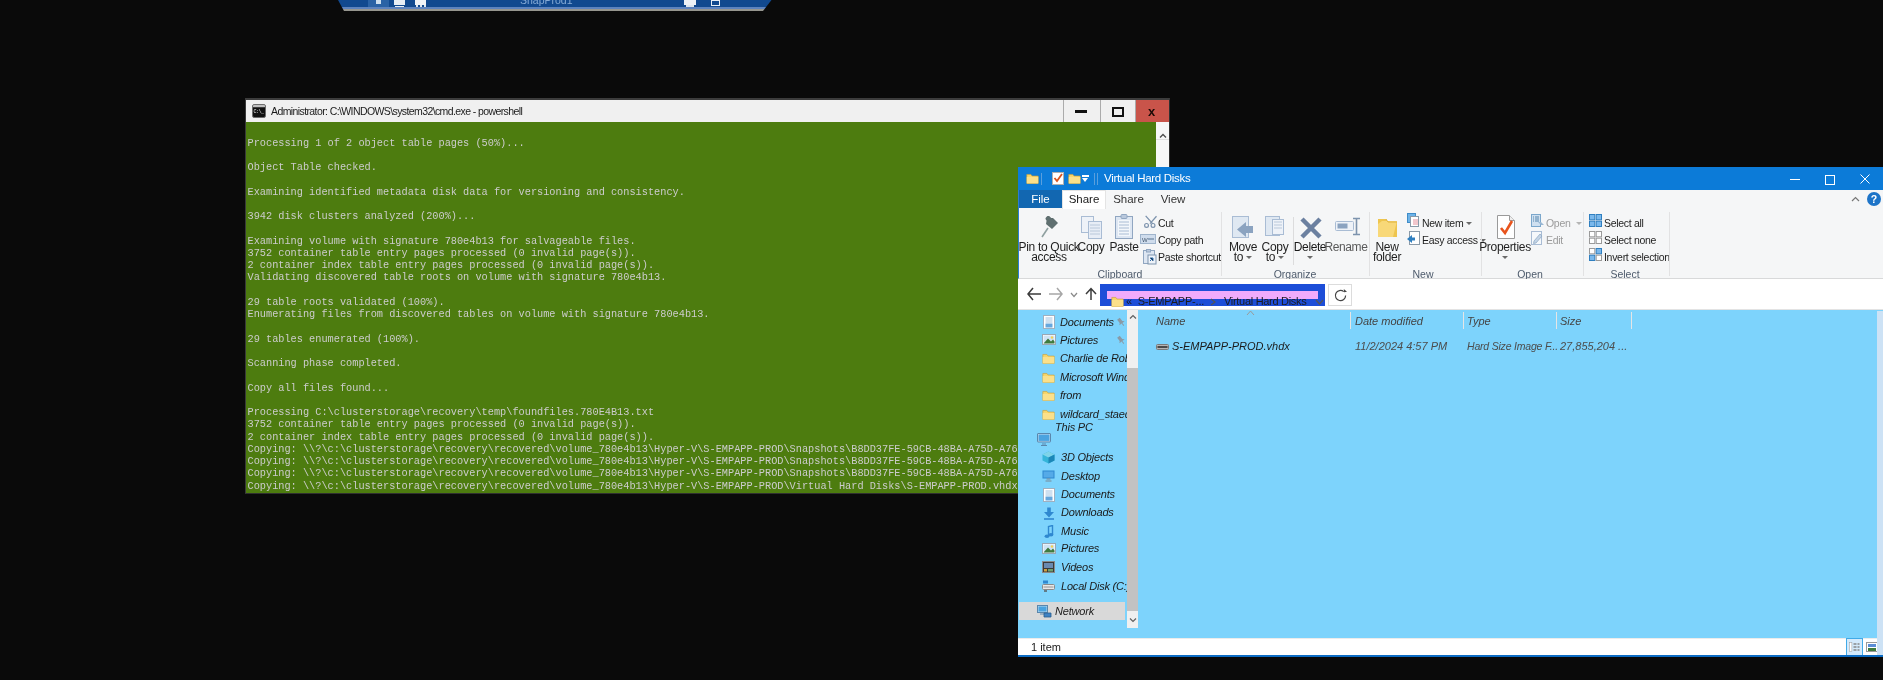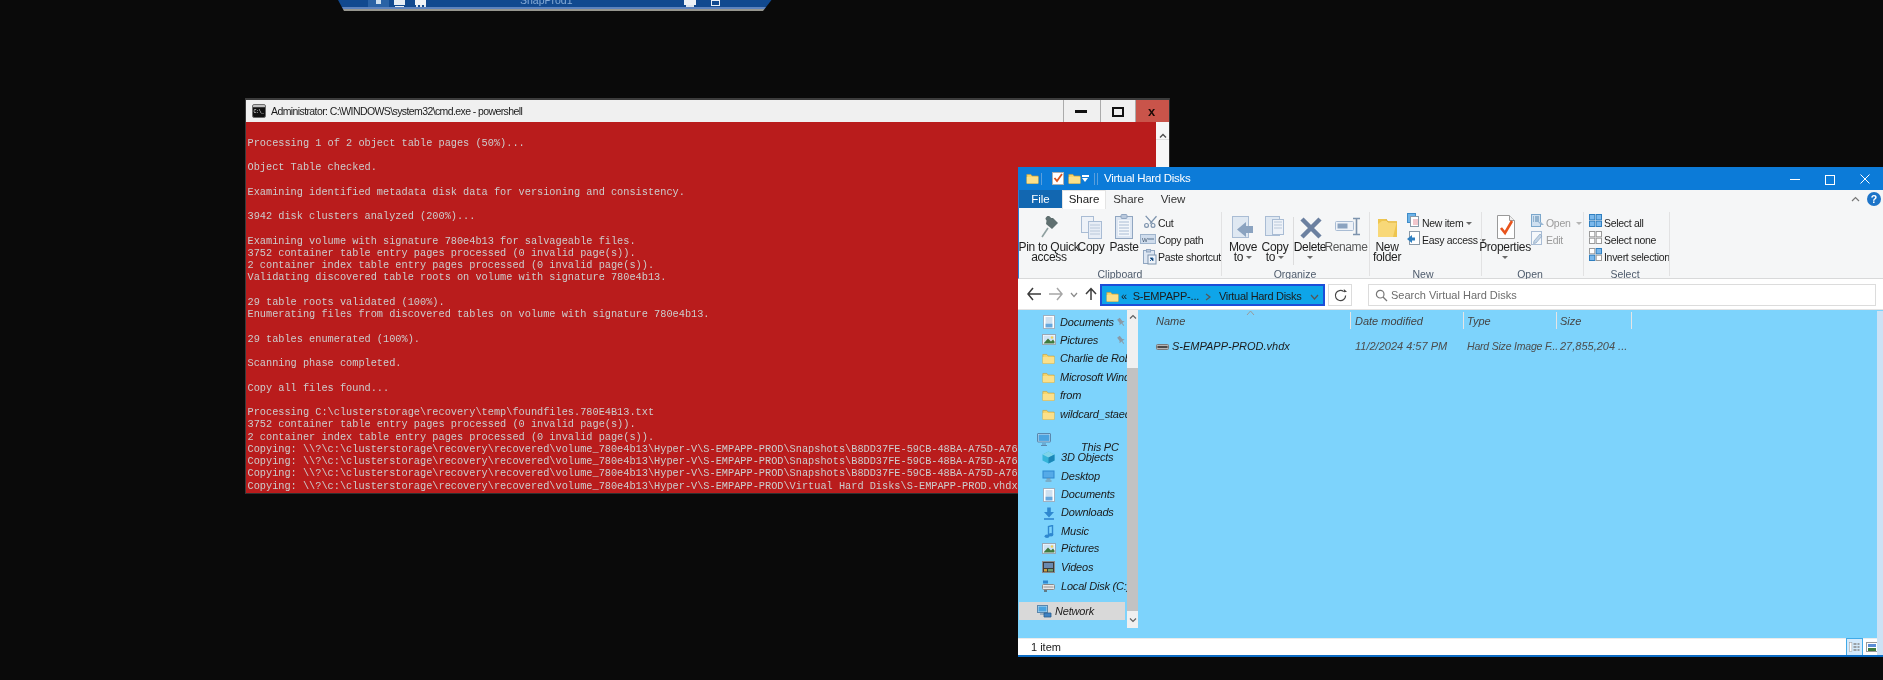--- a/index.html
+++ b/index.html
@@ -3,21 +3,21 @@
 <meta charset="utf-8">
 <style>
   html,body{margin:0;padding:0;}
   body{width:1883px;height:680px;background:#0a0a0a;overflow:hidden;position:relative;
        font-family:"Liberation Sans",sans-serif;}
   .abs{position:absolute;}
   
   #strip{position:absolute;left:338px;top:0;width:434px;height:11px;
          clip-path:polygon(0 0,433.5px 0,425px 11px,6px 11px);z-index:5;}
   
-  #con{position:absolute;left:245px;top:98px;width:925px;height:396px;background:#b91c1c;
+  #con{position:absolute;left:245px;top:98px;width:925px;height:396px;background:#4d7c0f;
        border-top:2px solid #3c3c3c;border-left:1px solid #3a3a3a;border-right:1px solid #303030;border-bottom:1px solid #303030;box-sizing:border-box;overflow:hidden;z-index:10;}
   #conTitle{position:absolute;left:0;top:0;width:100%;height:22px;background:#f0f0f0;
        font-size:10.5px;letter-spacing:-0.6px;color:#1b1b1b;}
   #conText{position:absolute;left:1.5px;top:36.5px;margin:0;font-family:"Liberation Mono",monospace;
        font-size:10.28px;line-height:12.25px;color:#cccccc;white-space:pre;z-index:11;}
   #conSB{position:absolute;left:910px;top:22px;width:13px;height:372px;background:#f7f7f7;z-index:12;}
   .cbtn{position:absolute;top:0;width:36px;height:22px;}
   
   #exp{position:absolute;left:1018px;top:167px;width:866px;height:490px;background:#fff;z-index:20;
        font-size:11.5px;color:#1b1b1b;}
@@ -292,46 +292,39 @@
       </svg>
     <svg class="abs" style="left:30px;top:8px" width="16" height="14" viewBox="0 0 16 14">
         <path d="M9 1 L14 7 L9 13 M14 7 H1" stroke="#a6a6a6" stroke-width="1.5" fill="none"></path>
       </svg>
     <svg class="abs" style="left:52px;top:13px" width="8" height="6" viewBox="0 0 8 6">
         <path d="M1 1 L4 4.5 L7 1" stroke="#8a8a8a" stroke-width="1.2" fill="none"></path>
       </svg>
     <svg class="abs" style="left:66px;top:8px" width="14" height="14" viewBox="0 0 14 14">
         <path d="M7 13 V2 M2 7 L7 1.5 L12 7" stroke="#3b3b3b" stroke-width="1.5" fill="none"></path>
       </svg>
-    <div class="abs" style="left:82px;top:5px;width:225px;height:22px;background:#0ea5e9;border:2px solid #1d4ed8;box-sizing:border-box;padding-left:26px;">
+    <div class="abs" style="left:82px;top:5px;width:225px;height:22px;background:#f0abfc;border:7px solid #1d4ed8;box-sizing:border-box;padding-left:26px;">
       <svg class="abs" style="left:4px;top:4px" width="13" height="13" viewBox="0 0 16 14">
         <path d="M1 2 h5 l1.5 2 H15 v9 H1 z" fill="#f7d467" stroke="#caa23c" stroke-width="0.8"></path>
         <path d="M1 5 h14 v8 H1 z" fill="#fbe08a"></path>
       </svg>
       <div class="abs" style="left:19px;top:4px;font-size:11px;letter-spacing:-0.2px;color:#1b1b1b;">«&nbsp; S-EMPAPP-...</div>
       <svg class="abs" style="left:103px;top:7px" width="6" height="8" viewBox="0 0 6 8">
           <path d="M1 1 L5 4 L1 7" stroke="#555" stroke-width="1.2" fill="none"></path>
         </svg>
       <div class="abs" style="left:117px;top:4px;font-size:11px;letter-spacing:-0.3px;color:#1b1b1b;">Virtual Hard Disks</div>
       <svg class="abs" style="left:208px;top:8px" width="9" height="7" viewBox="0 0 9 7">
           <path d="M1 1 L4.5 5 L8 1" stroke="#555" stroke-width="1.2" fill="none"></path>
         </svg>
     </div>
     <div class="abs" style="left:310px;top:5px;width:24px;height:22px;background:#fff;border:1px solid #dcdcdc;box-sizing:border-box;">
       <svg class="abs" style="left:5px;top:4px" width="13" height="13" viewBox="0 0 14 14">
         <path d="M12.5 7 a5.5 5.5 0 1 1 -2 -4.2" stroke="#444" stroke-width="1.3" fill="none"></path>
         <path d="M10.5 0 l0.4 3.4 L14 3 z" fill="#444"></path>
       </svg>
-    </div>
-    <div class="abs" style="left:350px;top:5px;width:508px;height:22px;background:#fff;border:1px solid #dcdcdc;box-sizing:border-box;">
-      <svg class="abs" style="left:6px;top:4px" width="13" height="13" viewBox="0 0 13 13">
-        <circle cx="5.2" cy="5.2" r="3.8" stroke="#777" stroke-width="1.2" fill="none"></circle>
-        <path d="M8 8 L12 12" stroke="#777" stroke-width="1.2"></path>
-      </svg>
-      <div class="abs" style="left:22px;top:4px;font-size:11px;color:#6c6c6c;">Search Virtual Hard Disks</div>
     </div>
   </div>
   <div id="main">
 
     <div class="abs" style="left:1px;top:292px;width:106px;height:18px;background:#d9d9d9;"></div>
 
     <div class="abs" style="left:109px;top:0;width:11px;height:318px;background:#f0f0f0;z-index:3;">
       <svg class="abs" style="left:2px;top:3px" width="8" height="8">
           <path d="M1 5.5 L4 2.5 L7 5.5" stroke="#606060" stroke-width="1.2" fill="none"></path>
         </svg>
@@ -381,21 +374,21 @@
       <svg class="abs" style="left:24px;top:95.5px" width="13" height="13" viewBox="0 0 16 14">
           <path d="M1 2 h5 l1.5 2 H15 v9 H1 z" fill="#f7d467" stroke="#caa23c" stroke-width="0.8"></path>
           <path d="M1 5 h14 v8 H1 z" fill="#fbe08a"></path>
         </svg>
       <div class="navitem" style="left:42px;top:95.5px;">wildcard_staedic</div>
       <svg class="abs" style="left:19px;top:121px" width="14" height="13" viewBox="0 0 14 13">
         <rect x="0.5" y="0.5" width="13" height="8.5" rx="0.5" fill="#b9d8ef" stroke="#5a87ad"></rect>
         <rect x="1.6" y="1.6" width="10.8" height="6.3" fill="#4aa3e0"></rect>
         <path d="M5 11 h4 M4 12.5 h6" stroke="#5a87ad" stroke-width="1.2"></path>
       </svg>
-      <div class="navitem" style="left:37px;top:129px;margin-left:26px;">This PC</div>
+      <div class="navitem" style="left:37px;top:109px;">This PC</div>
       <svg class="abs" style="left:24px;top:139px" width="13" height="13" viewBox="0 0 13 13">
         <path d="M6.5 0.5 L12.5 3.5 L12.5 9.5 L6.5 12.5 L0.5 9.5 L0.5 3.5 Z" fill="#35b5d9"></path>
         <path d="M6.5 0.5 L12.5 3.5 L6.5 6.5 L0.5 3.5 Z" fill="#7fd4ea"></path>
         <path d="M6.5 6.5 L12.5 3.5 L12.5 9.5 L6.5 12.5 Z" fill="#1b87b8"></path>
       </svg>
       <div class="navitem" style="left:43px;top:139px;">3D Objects</div>
       <svg class="abs" style="left:24px;top:158px" width="13" height="12" viewBox="0 0 13 12">
         <rect x="0.5" y="0.5" width="12" height="8" fill="#2f88d0"></rect>
         <rect x="1.5" y="1.5" width="10" height="6" fill="#55aaE8"></rect>
         <path d="M4.5 9 h4 M3.5 11 h6" stroke="#7a8a96" stroke-width="1.2"></path>

